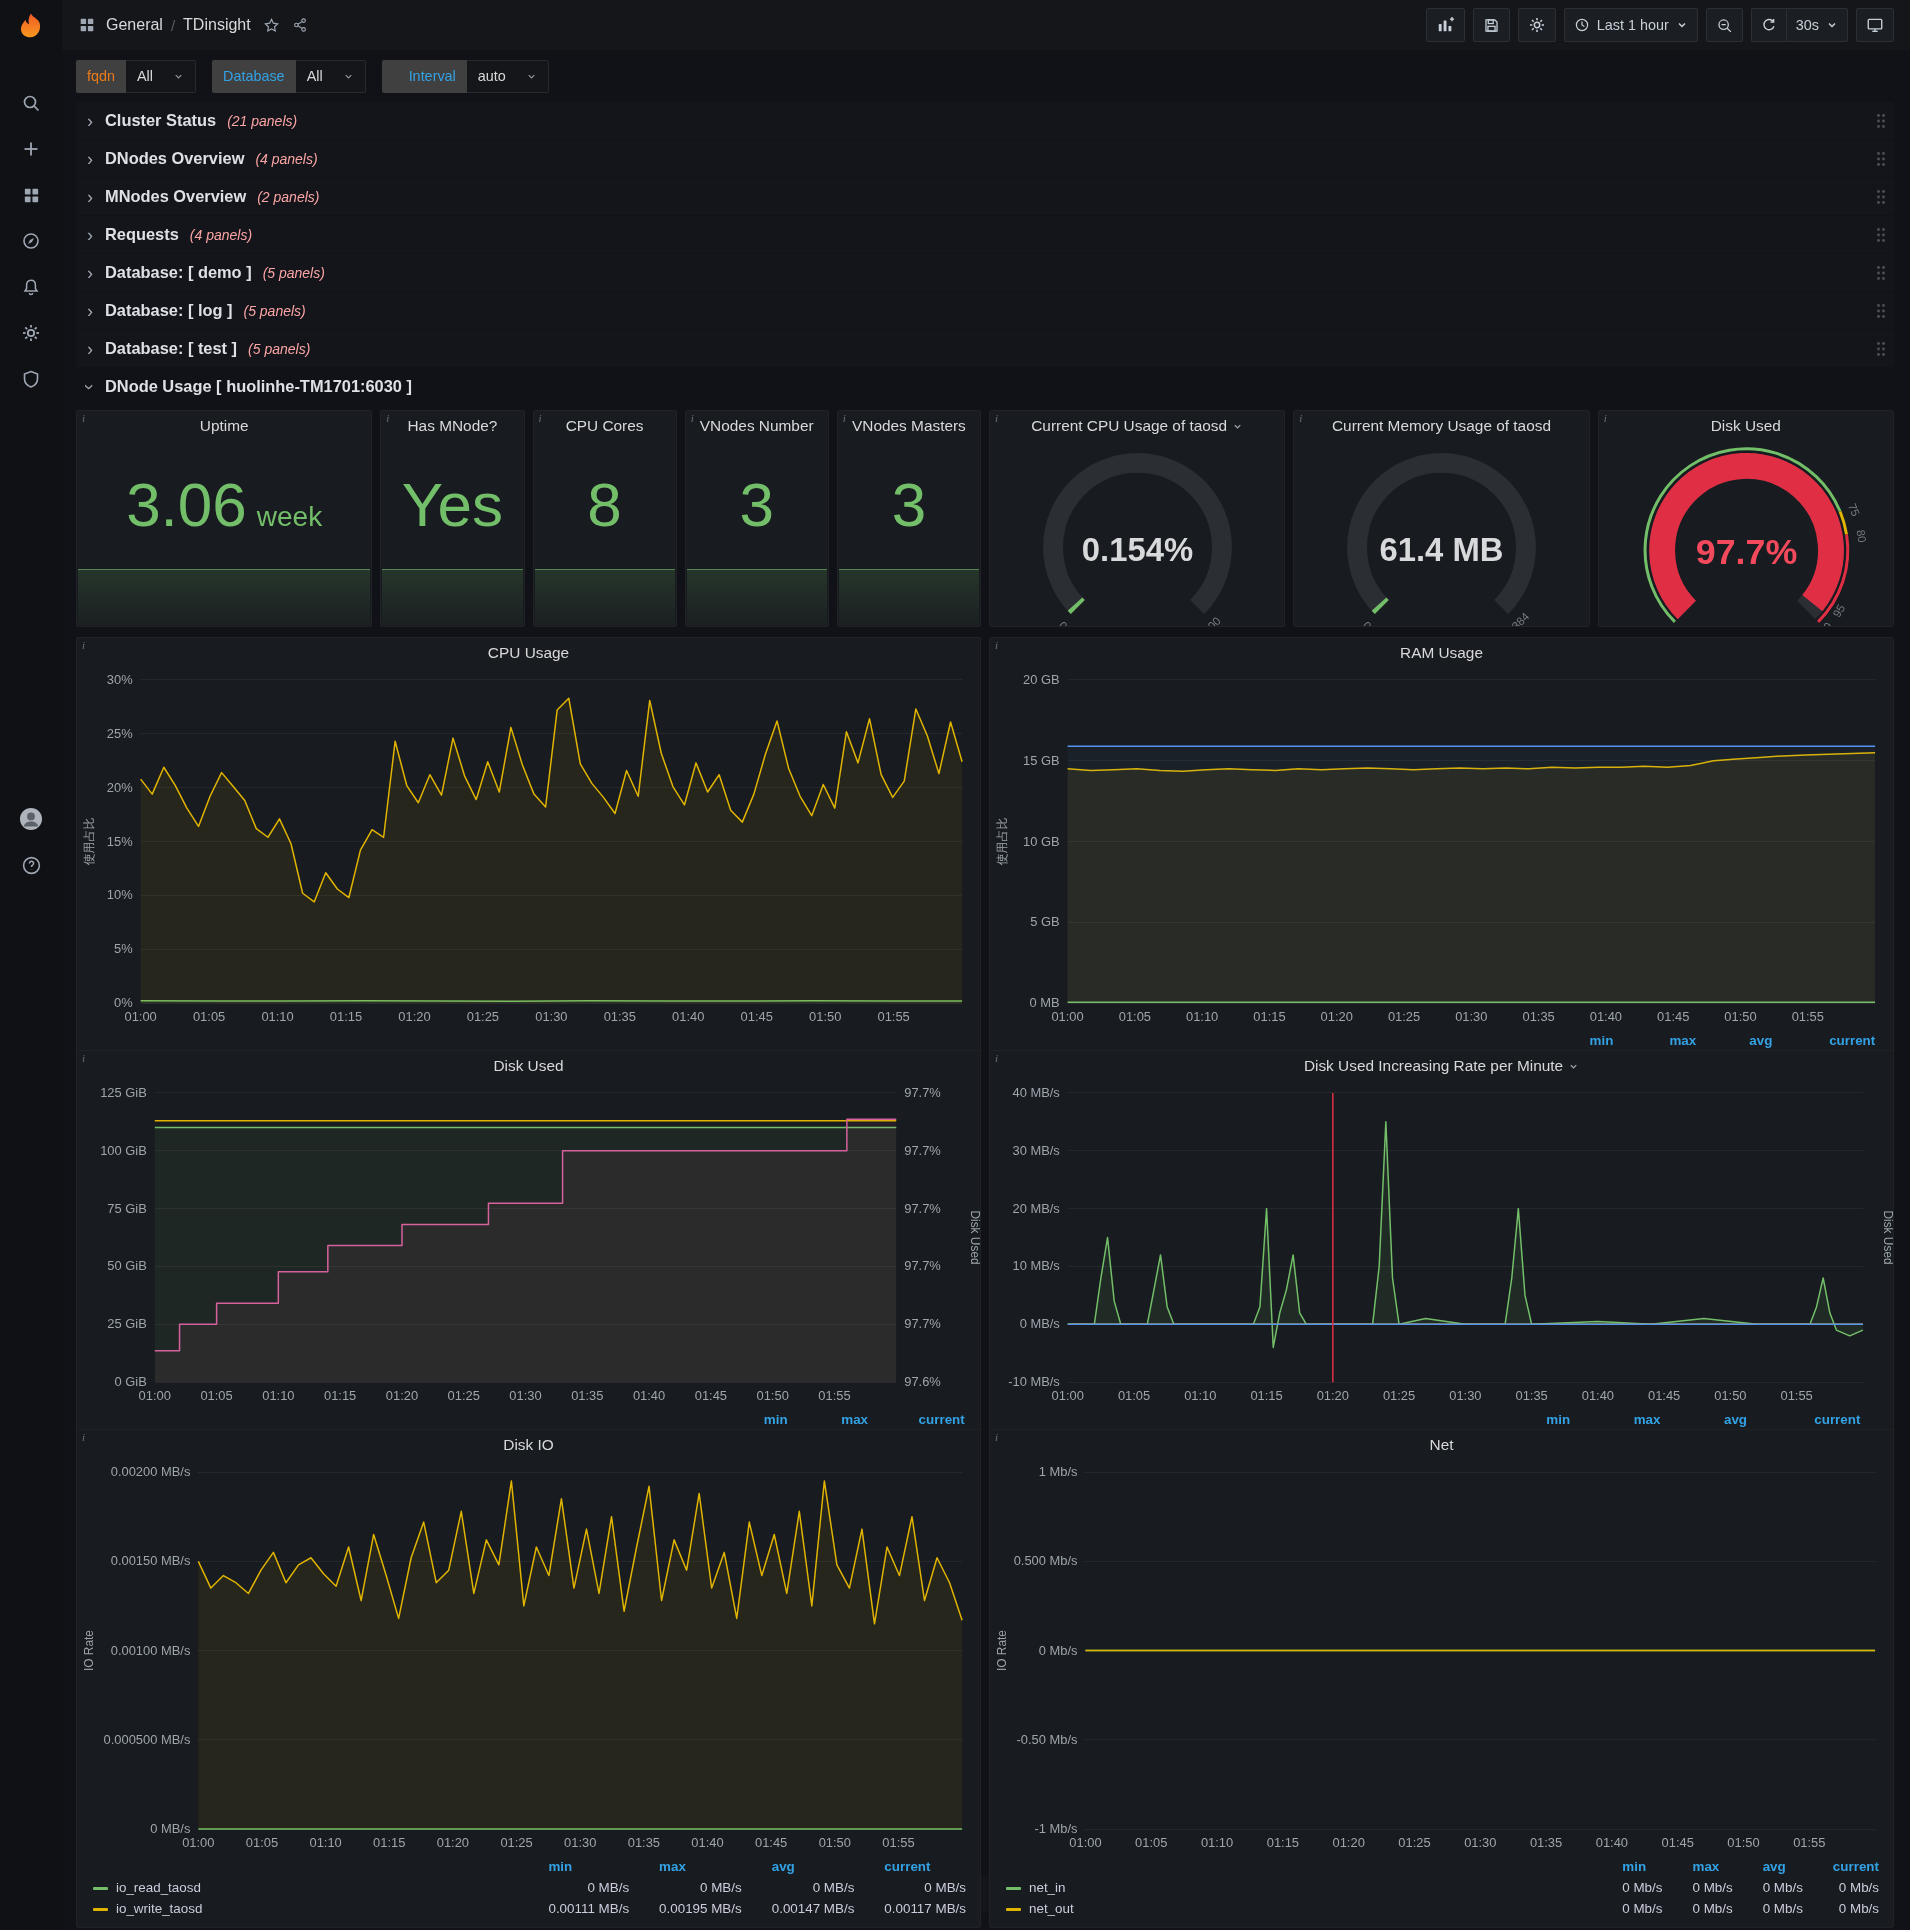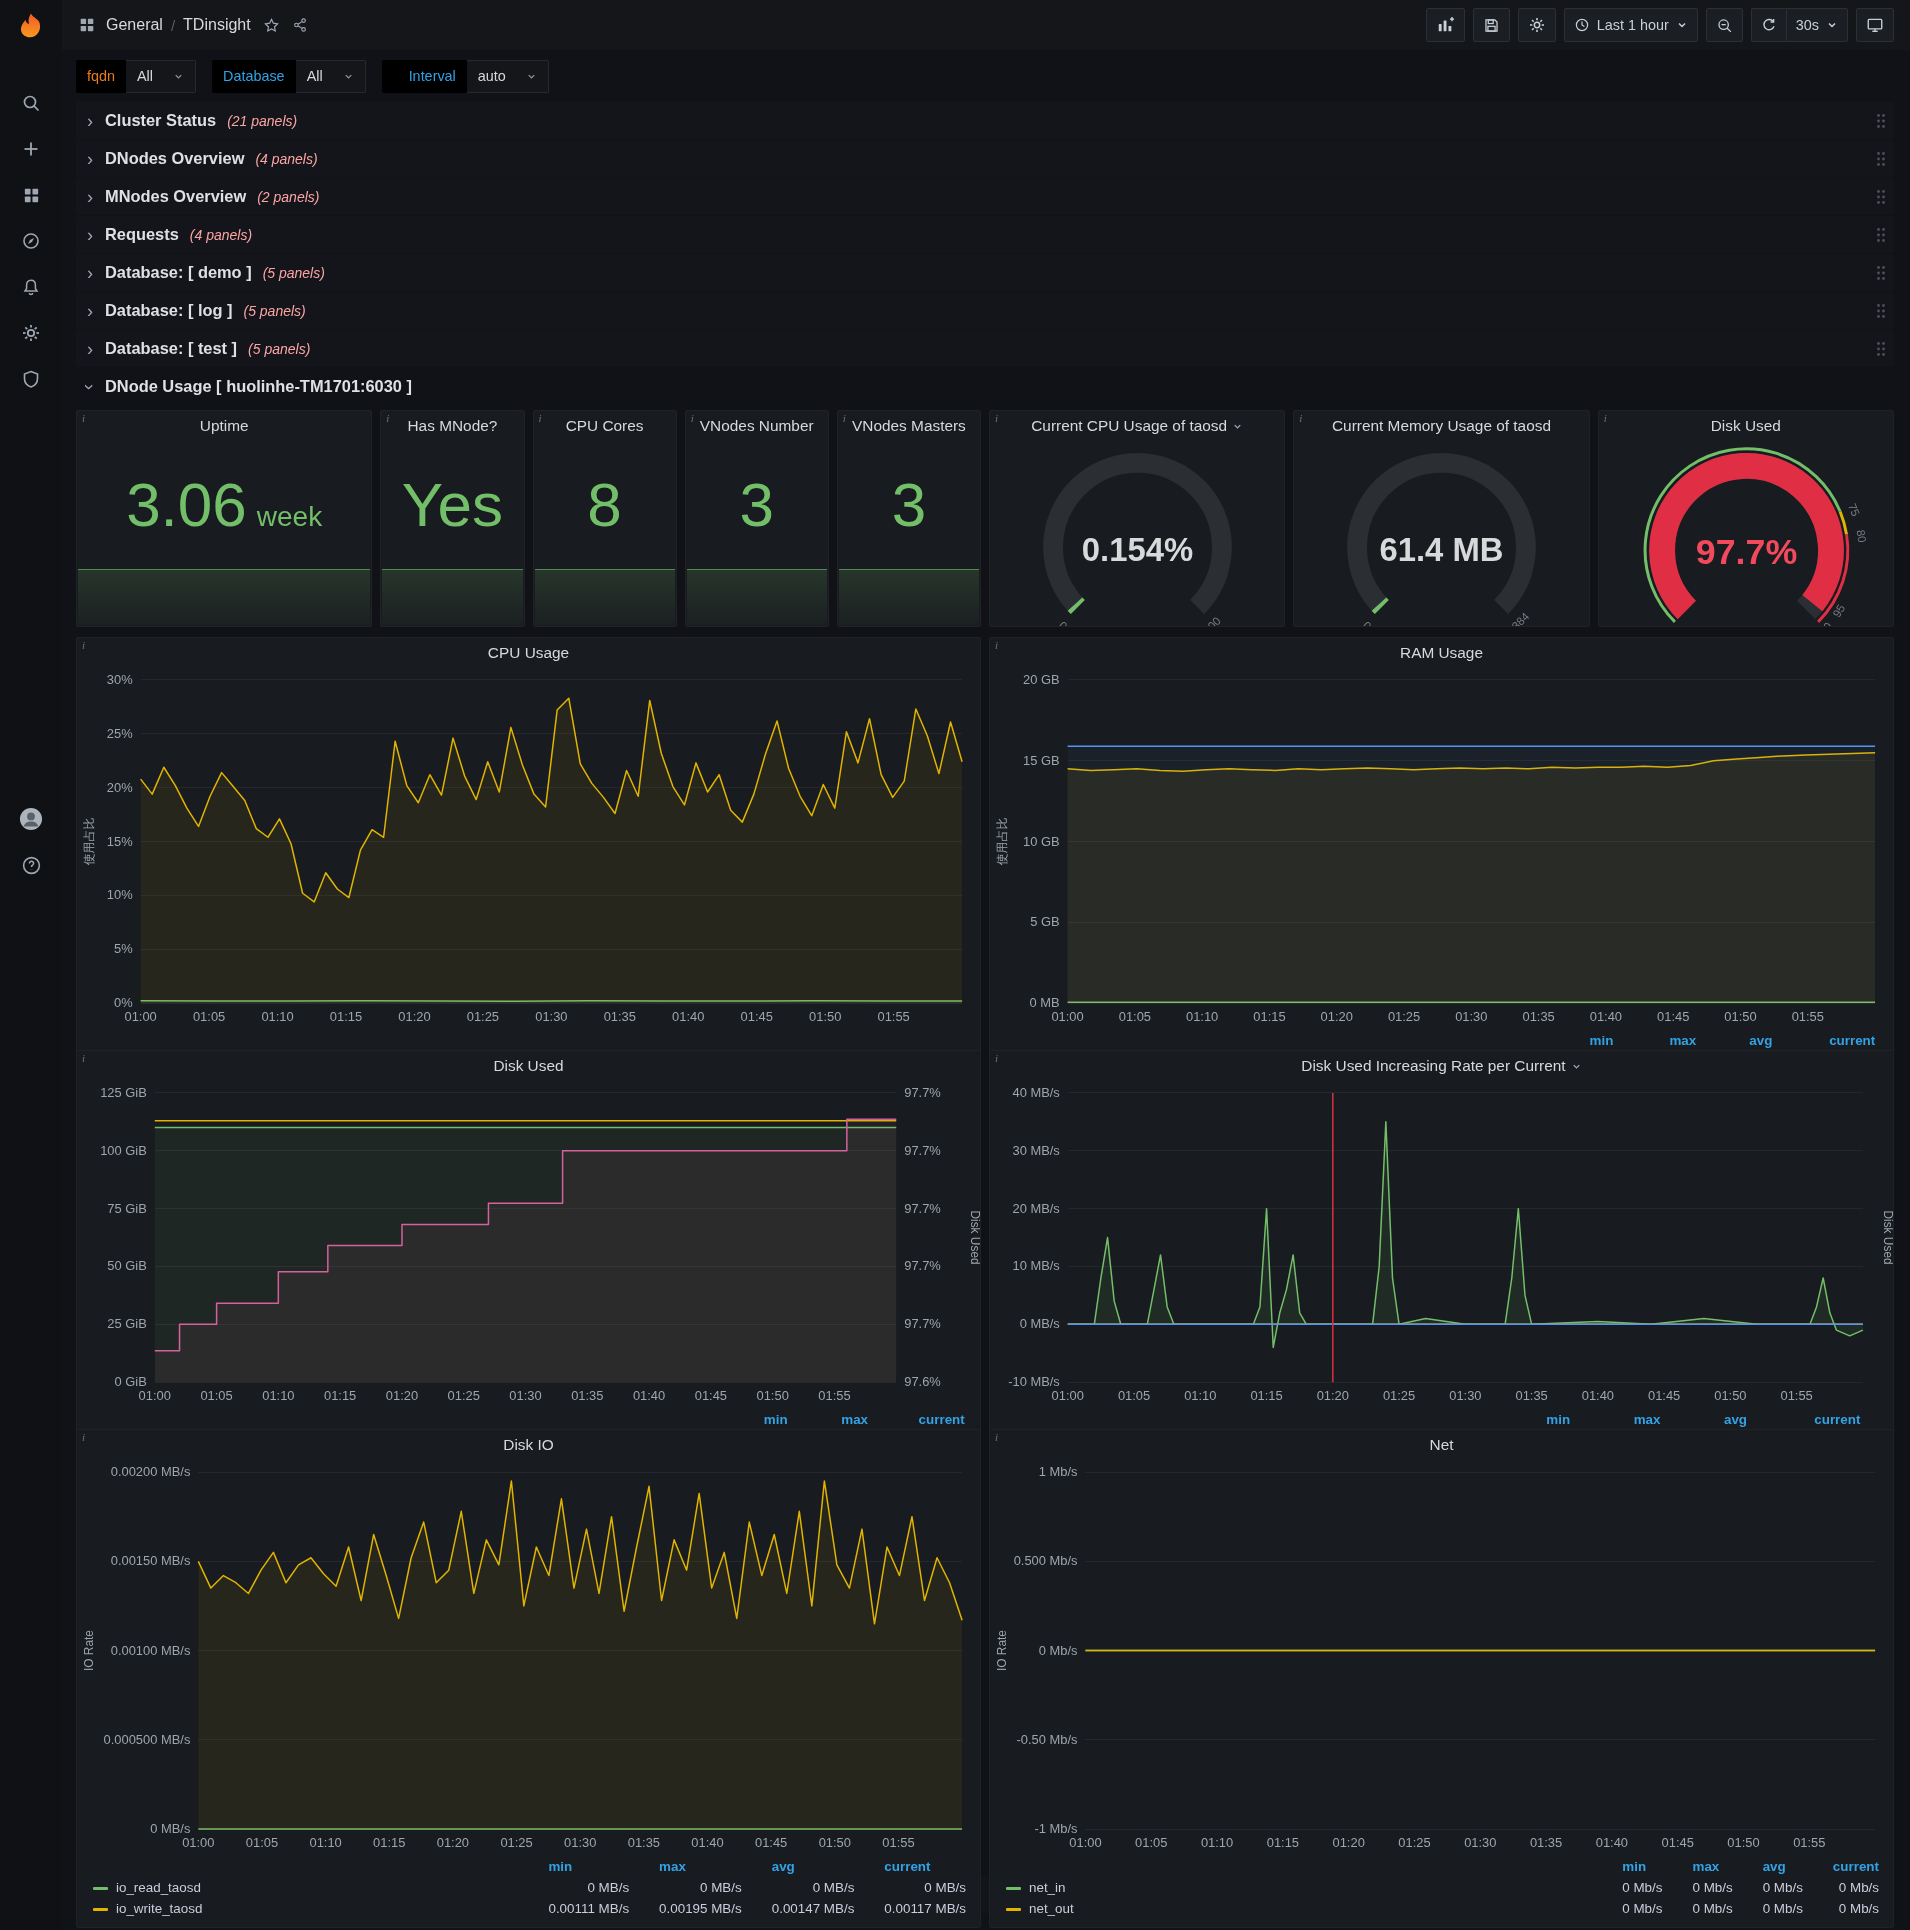--- a/index.html
+++ b/index.html
@@ -21,21 +21,21 @@
   .crumb-btn{color:#9fa7b3;margin-left:12px;display:flex;cursor:pointer;}
   .nav-right{margin-left:auto;display:flex;align-items:center;gap:8px;}
   .nav-btn{height:34px;min-width:34px;padding:0 9px;background:#1b1e23;border:1px solid #2c3036;border-radius:2px;
            display:flex;align-items:center;justify-content:center;gap:7px;color:#c7d0d9;cursor:pointer;font-size:14.4px;}
   .btn-group{display:flex;}
   .btn-group .nav-btn:first-child{border-right:none;border-radius:2px 0 0 2px;}
   .btn-group .nav-btn:last-child{border-radius:0 2px 2px 0;}
   
   .submenu{display:flex;gap:16px;padding:9px 16px 5px 14px;height:48px;align-items:center;}
   .var-chip{display:flex;align-items:stretch;height:33px;border-radius:2px;overflow:hidden;}
-  .var-label{display:flex;align-items:center;padding:0 11px;background:#000000;font-weight:500;font-size:14.4px;}
+  .var-label{display:flex;align-items:center;padding:0 11px;background:#404040;font-weight:500;font-size:14.4px;}
   .var-value{display:flex;align-items:center;gap:20px;padding:0 11px;background:#141619;border:1px solid #26292e;border-left:none;
              color:#d8d9da;cursor:pointer;font-size:14.4px;}
   .var-value svg{color:#8e949b;}
   
   .dash{padding:4px 16px 0 14px;}
   .dash-row{height:37px;margin-bottom:1px;display:flex;align-items:center;gap:9px;padding:0 8px;cursor:pointer;
             background:rgba(255,255,255,0.015);border-radius:2px;}
   .row-chev{color:#9fa7b3;font-size:18px;line-height:1;width:12px;text-align:center;}
   .chev-down{display:inline-block;transform:rotate(90deg);}
   .row-title{font-size:16.4px;font-weight:600;color:#dde0e4;}
@@ -730,21 +730,21 @@
               <span class="lg-sfx">(right-y)</span>
             </div>
             <div class="lg-v">97.6%</div>
             <div class="lg-v">97.7%</div>
             <div class="lg-v">97.7%</div>
           </div>
       </div>
       <div class="panel span12">
         <span class="corner">i</span>
         <div class="p-title">
-            <span>Disk Used Increasing Rate per Current</span>
+            <span>Disk Used Increasing Rate per Minute</span>
             <span class="p-caret">
               <svg width="11" height="11" viewBox="0 0 12 12" fill="none" stroke="currentColor" stroke-width="1.5">
                 <polyline points="3,4.5 6,7.5 9,4.5"></polyline>
               </svg>
             </span>
           </div>
         <div class="chart">
             <svg width="903" height="327" viewBox="0 0 908 329">
               <line x1="78" y1="303" x2="878" y2="303" stroke="#25272c" stroke-width="1" shape-rendering="crispEdges"></line>
               <text x="70" y="307" text-anchor="end" fill="#9da5ad" font-size="13" font-family="&quot;Liberation Sans&quot;,sans-serif">-10 MB/s</text>

